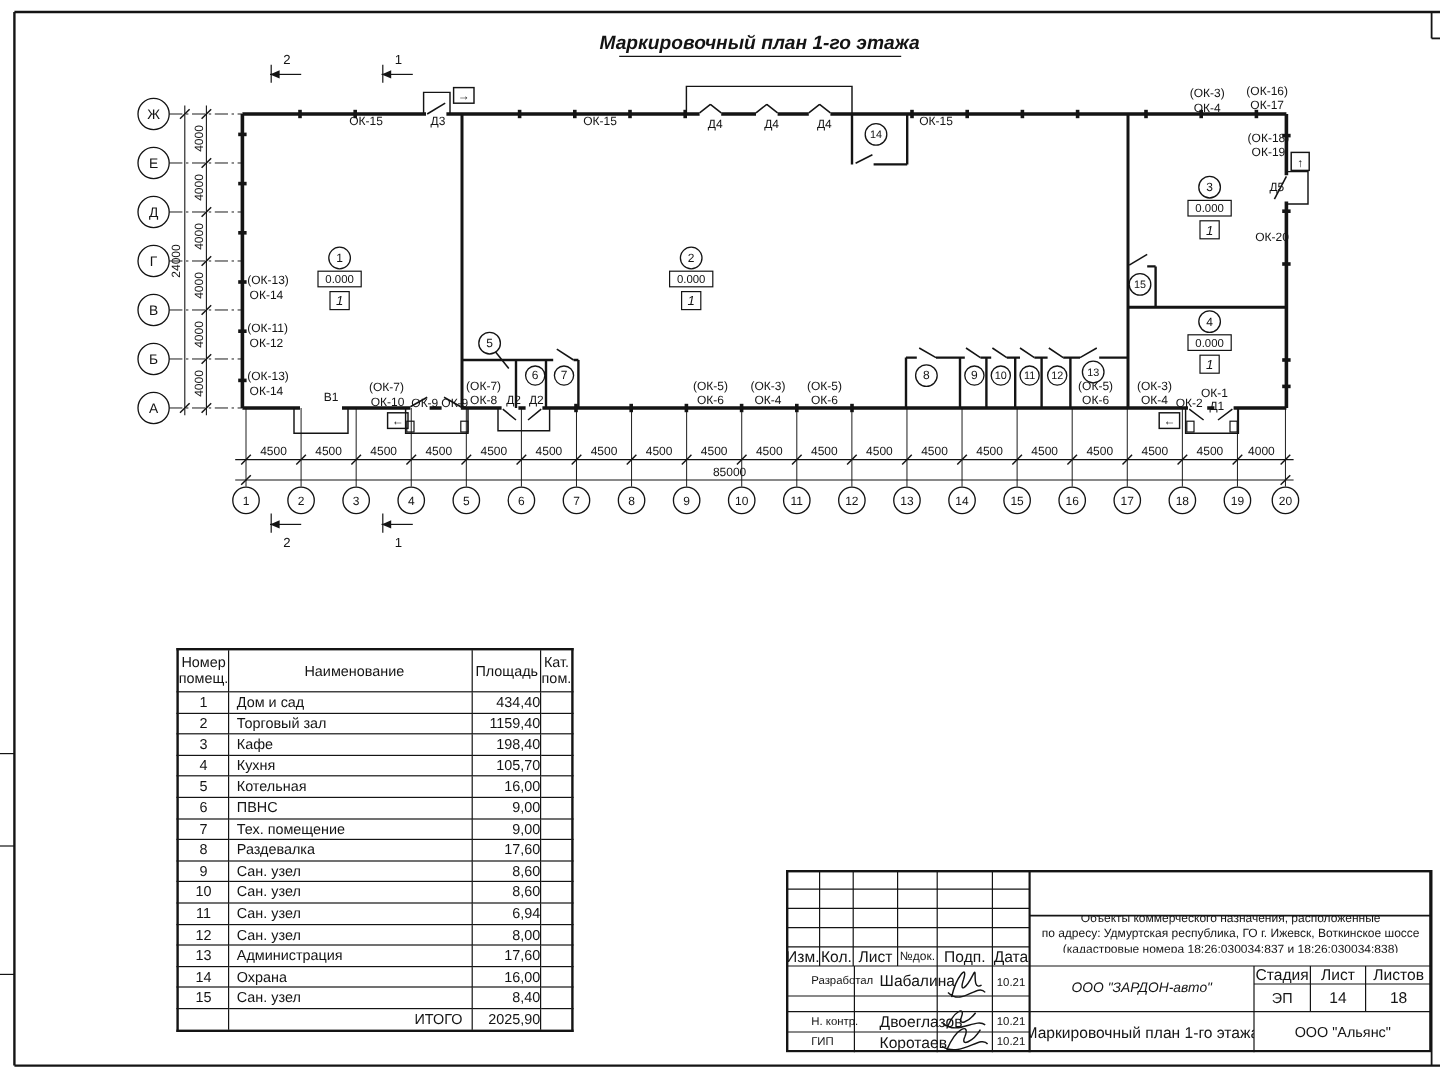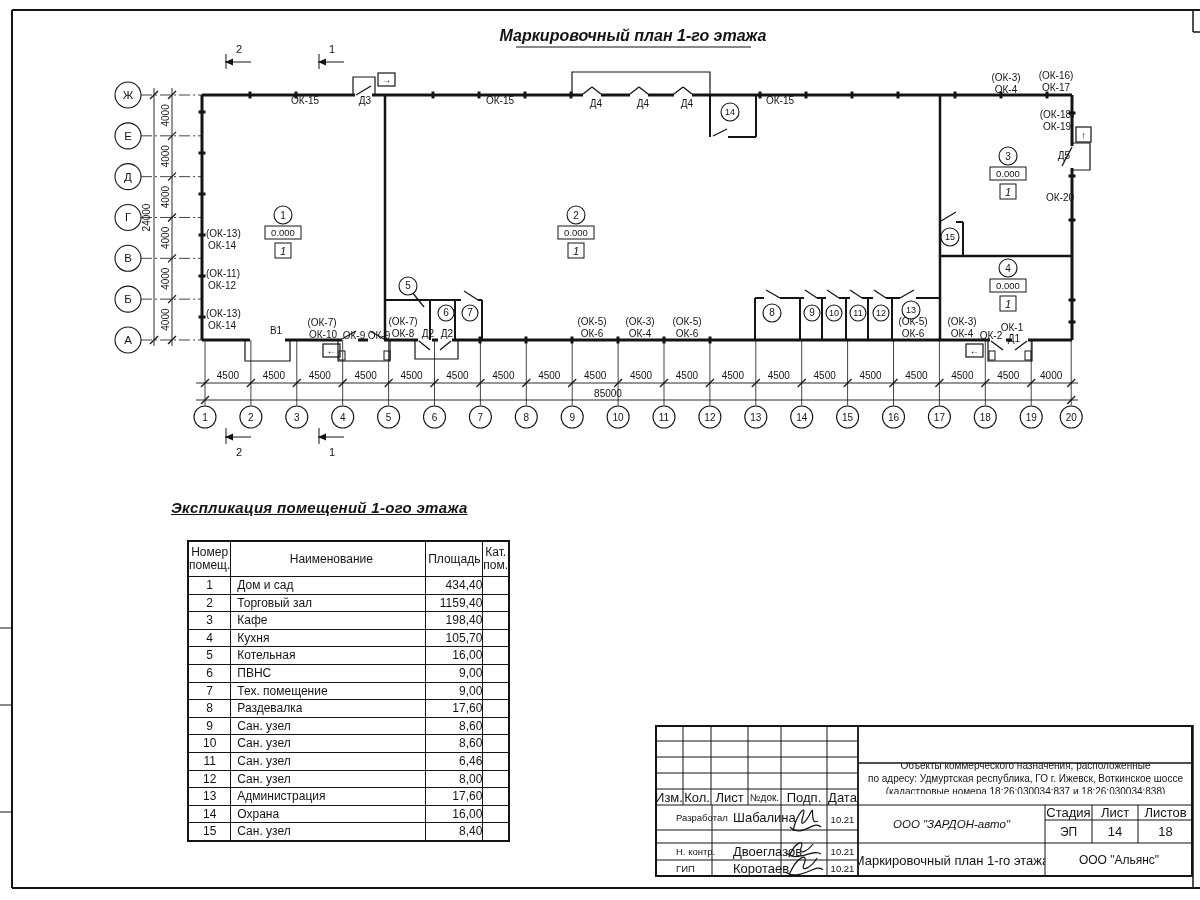--- a/index.html
+++ b/index.html
@@ -2,21 +2,21 @@
 <html><head>
 <meta charset="utf-8">
 <style>
   html,body{margin:0;padding:0;width:1200px;height:900px;background:#fff;
     font-family:"Liberation Sans",sans-serif;color:#141414;overflow:hidden;}
   .abs{position:absolute;}
   #stage{position:relative;width:1200px;height:900px;}
   svg text{fill:#141414;}
   
   #expl{position:absolute;left:147px;top:540px;}
-  #expl table{border-collapse:collapse;table-layout:fixed;margin-left:40px;}
+  #expl table{border-collapse:collapse;table-layout:fixed;}
   #expl td,#expl th{border:1px solid #141414;font-weight:normal;
     font-size:12px;padding:0;line-height:1.05;overflow:hidden;white-space:nowrap;}
   #expl table{border:2px solid #141414;}
   #expl th{height:34px;text-align:center;}
   #expl td{height:16.6px;}
   .c-num{width:37px;text-align:center;}
   .c-name{width:188px;text-align:left;padding-left:6px!important;}
   .c-area{width:56px;text-align:right;}
   .c-cat{width:23px;}
   .tsm{font-size:10.5px;}
@@ -393,21 +393,20 @@
         <path d="M318,62 l8,-3.5 l0,7 z" fill="#141414"></path>
         <line x1="319" y1="54" x2="319" y2="69" stroke="#141414" stroke-width="1"></line>
         <text x="332" y="53" text-anchor="middle" font-size="11">1</text>
         <line x1="318" y1="437" x2="344" y2="437" stroke="#141414" stroke-width="1"></line>
         <path d="M318,437 l8,-3.5 l0,7 z" fill="#141414"></path>
         <line x1="319" y1="428" x2="319" y2="444" stroke="#141414" stroke-width="1"></line>
         <text x="332" y="456" text-anchor="middle" font-size="11">1</text>
       </g>
   </svg>
 
-  <div id="expl-title">Экспликация помещений 1-ого этажа</div>
   <div id="expl">
     <table>
       <thead>
         <tr>
           <th class="c-num tsm">
             <span>Номер</span><br>
             <span>помещ.</span>
           </th>
           <th class="c-name">Наименование</th>
           <th class="c-area">Площадь</th>
@@ -474,21 +473,21 @@
           </tr>
           <tr>
             <td class="c-num">10</td>
             <td class="c-name">Сан. узел</td>
             <td class="c-area">8,60</td>
             <td class="c-cat"></td>
           </tr>
           <tr>
             <td class="c-num">11</td>
             <td class="c-name">Сан. узел</td>
-            <td class="c-area">6,46</td>
+            <td class="c-area">6,94</td>
             <td class="c-cat"></td>
           </tr>
           <tr>
             <td class="c-num">12</td>
             <td class="c-name">Сан. узел</td>
             <td class="c-area">8,00</td>
             <td class="c-cat"></td>
           </tr>
           <tr>
             <td class="c-num">13</td>
@@ -499,20 +498,26 @@
           <tr>
             <td class="c-num">14</td>
             <td class="c-name">Охрана</td>
             <td class="c-area">16,00</td>
             <td class="c-cat"></td>
           </tr>
           <tr>
             <td class="c-num">15</td>
             <td class="c-name">Сан. узел</td>
             <td class="c-area">8,40</td>
+            <td class="c-cat"></td>
+          </tr>
+          <tr>
+            <td class="c-num"></td>
+            <td class="c-name" style="text-align: right; padding-right: 8px; padding-left: 0px;">ИТОГО</td>
+            <td class="c-area">2025,90</td>
             <td class="c-cat"></td>
           </tr>
         </tbody>
     </table>
   </div>
 
   <div id="tb">
     <svg class="abs" style="left:0;top:0" width="538" height="152" viewBox="0 0 538 152">
       <g stroke="#141414" fill="none">
         <rect x="1" y="1" width="536" height="150" stroke-width="2"></rect>

